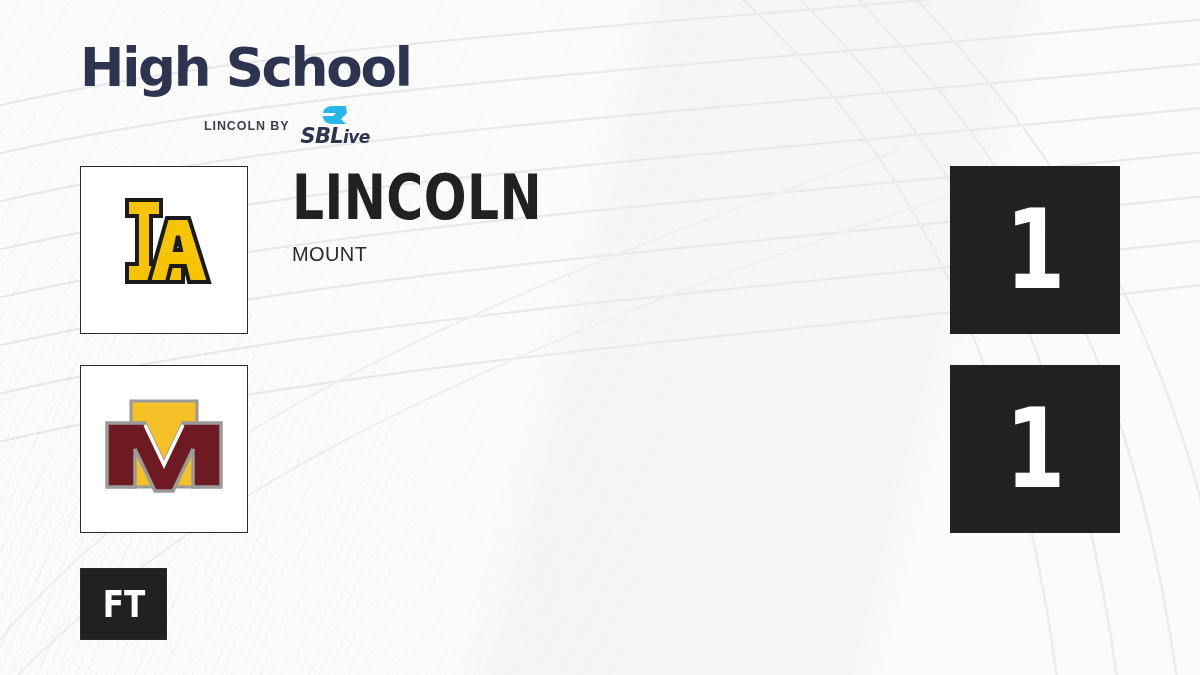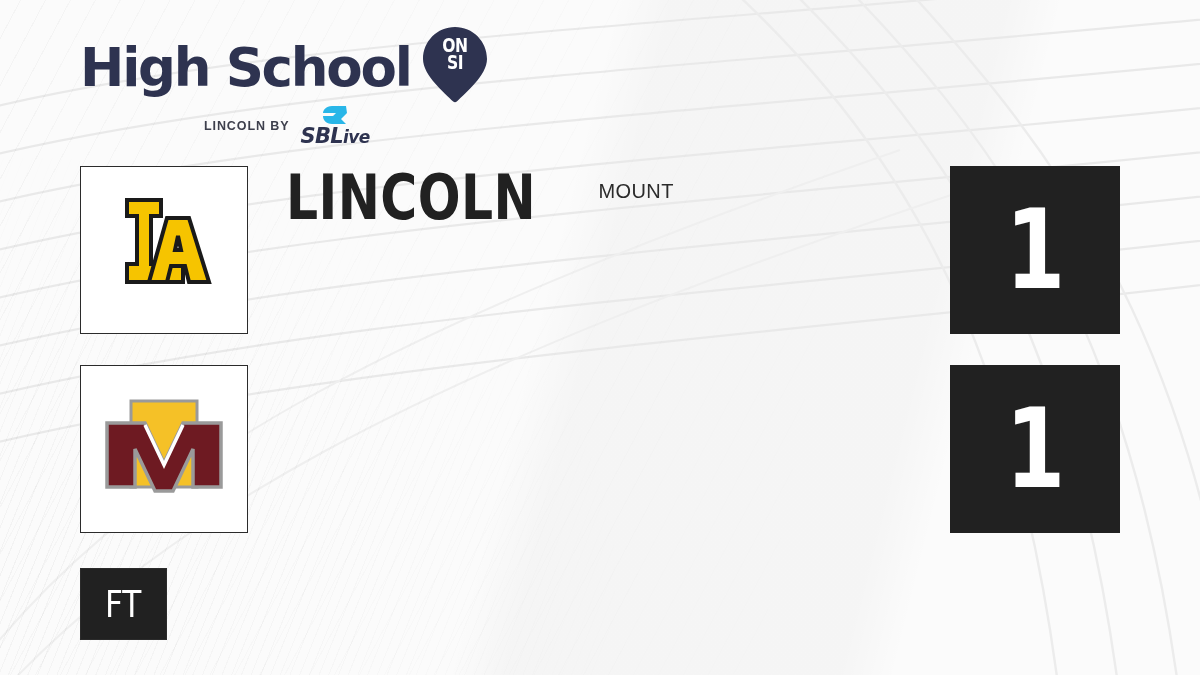--- a/index.html
+++ b/index.html
@@ -155,25 +155,25 @@
     border: 1.5px solid #2b2b2b;
     box-sizing: border-box;
     display: flex;
     align-items: center;
     justify-content: center;
   }
   .logo-tile svg { display: block; }
 
   .team-text {
     position: absolute;
-    left: 206px;
+    left: 212px;
     top: 0;
     height: 168px;
     display: flex;
-    flex-direction: row;
+    flex-direction: column;
   }
   .team-name {
     font-family: "DejaVu Sans", sans-serif;
     font-size: 63px;
     font-weight: 700;
     color: #212121;
     line-height: 1;
     letter-spacing: 0.5px;
     white-space: nowrap;
     transform: scaleX(0.80);
@@ -222,21 +222,21 @@
     background: #ffffff;
   }
   .status-code {
     background: #212121;
     color: #ffffff;
     width: 85px;
     display: flex;
     align-items: center;
     justify-content: center;
     font-family: "DejaVu Sans", sans-serif;
-    font-weight: 400;
+    font-weight: 700;
     font-size: 38px;
     line-height: 1;
     transform-origin: center;
   }
   .status-code span { display: block; transform: scaleX(0.82); }
   .status-sport {
     display: flex;
     align-items: center;
     padding: 0 26px 0 24px;
     font-family: "DejaVu Sans", sans-serif;
@@ -278,29 +278,20 @@
         <path d="M -40 740 C 140 520, 420 372, 960 192"></path>
       </g>
     </svg>
   </div>
   <div class="bg-layer bg-diag-wide"></div>
   <div class="bg-layer bg-diag-fine"></div>
 
   <div class="brand">
     <div class="brand-wordmark">
       <div class="brand-title">High School</div>
-      <div class="pin">
-        <svg width="64" height="76" viewBox="0 0 64 76" xmlns="http://www.w3.org/2000/svg" aria-hidden="true">
-          <path d="M32 0 C14.3 0 0 14.3 0 32 C0 48.5 22 66 30.2 74.6 C31.2 75.6 32.8 75.6 33.8 74.6 C42 66 64 48.5 64 32 C64 14.3 49.7 0 32 0 Z" fill="#2e3350"></path>
-        </svg>
-        <div class="pin-text">
-          <div>ON</div>
-          <div>SI</div>
-        </div>
-      </div>
     </div>
     <div class="powered">
       <div class="powered-label">LINCOLN BY</div>
       <div class="sblive">
         <svg class="sblive-mark" width="26" height="22" viewBox="0 0 26 22" xmlns="http://www.w3.org/2000/svg" aria-hidden="true">
           <path d="M24 2 L10 2 C4 2 1 6 1 9 L14 9 L11 12 L1 12 C1 16 4 20 10 20 L24 20 L19 15 L25 9 Z" fill="#29b6e8"></path>
         </svg>
         <div class="sblive-text"><span>SBL</span><span class="sb-ive">ive</span></div>
       </div>
     </div>

